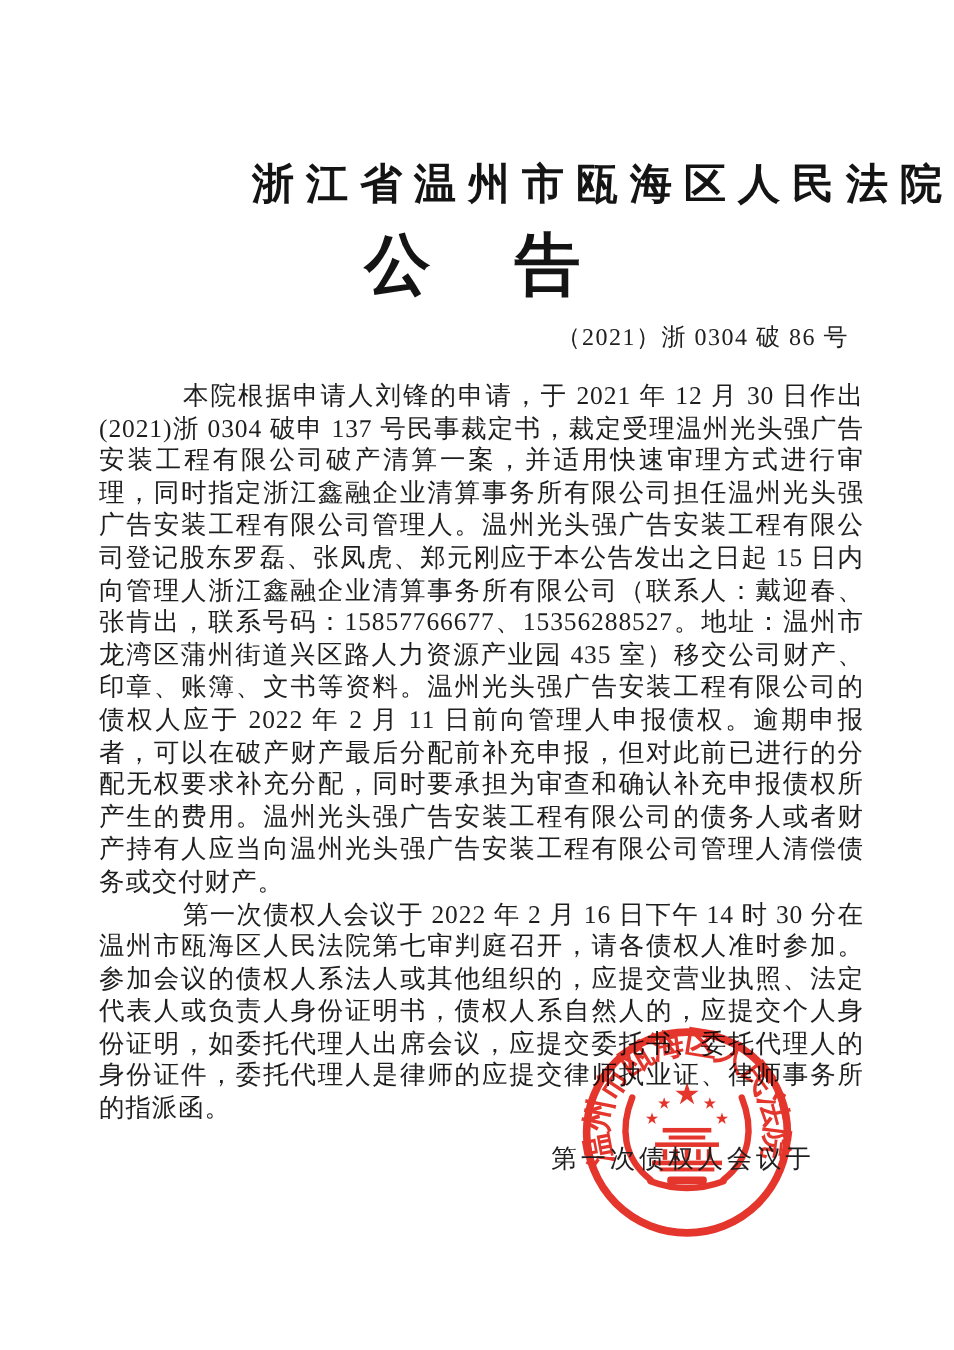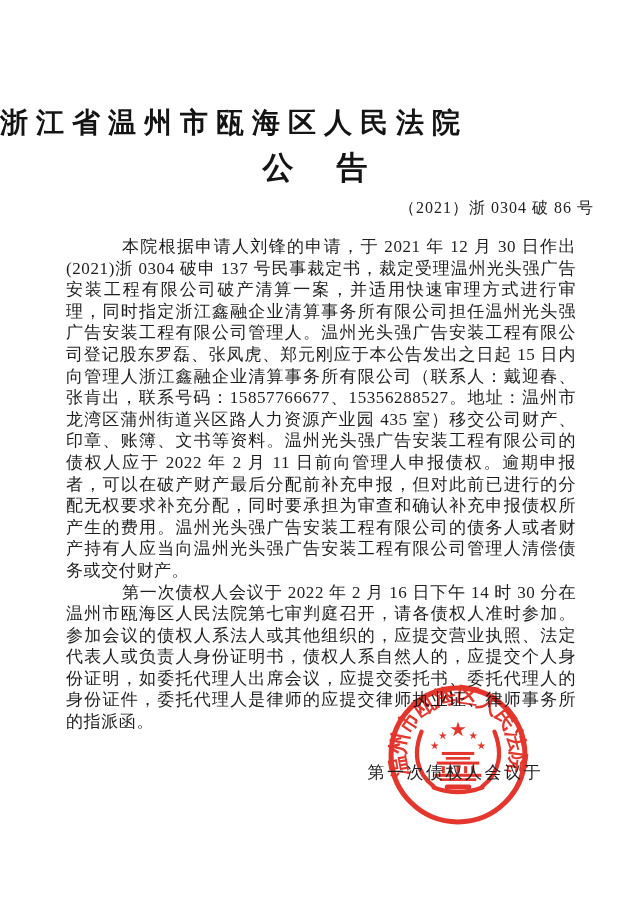--- a/index.html
+++ b/index.html
@@ -8,38 +8,38 @@
     background:#ffffff;
     position:relative;
     font-family:"Liberation Serif","DejaVu Serif",serif;
     color:#1c1c1c;
     overflow:hidden;
   }
   .page { position:absolute; inset:0; }
 
   .court-title {
     margin:104px 0 0 0;
-    text-align:left;
+    text-align:right;
     font-size:28px;
     font-weight:700;
     letter-spacing:8px;
     color:#141414;
     white-space:nowrap;
   }
   .doc-type {
     margin:5px 0 0 0;
     text-align:center;
-    font-size:31px;
+    font-size:44px;
     font-weight:700;
     letter-spacing:6px;
     color:#141414;
   }
   .case-no {
     margin-top:9px;
-    padding-right:42px;
+    padding-right:70px;
     text-align:right;
     font-size:16px;
     letter-spacing:1px;
     color:#202020;
   }
   .body-text {
     margin:17px 60px 0 66px;
     font-size:17px;
     line-height:21.6px;
     letter-spacing:0.6px;

